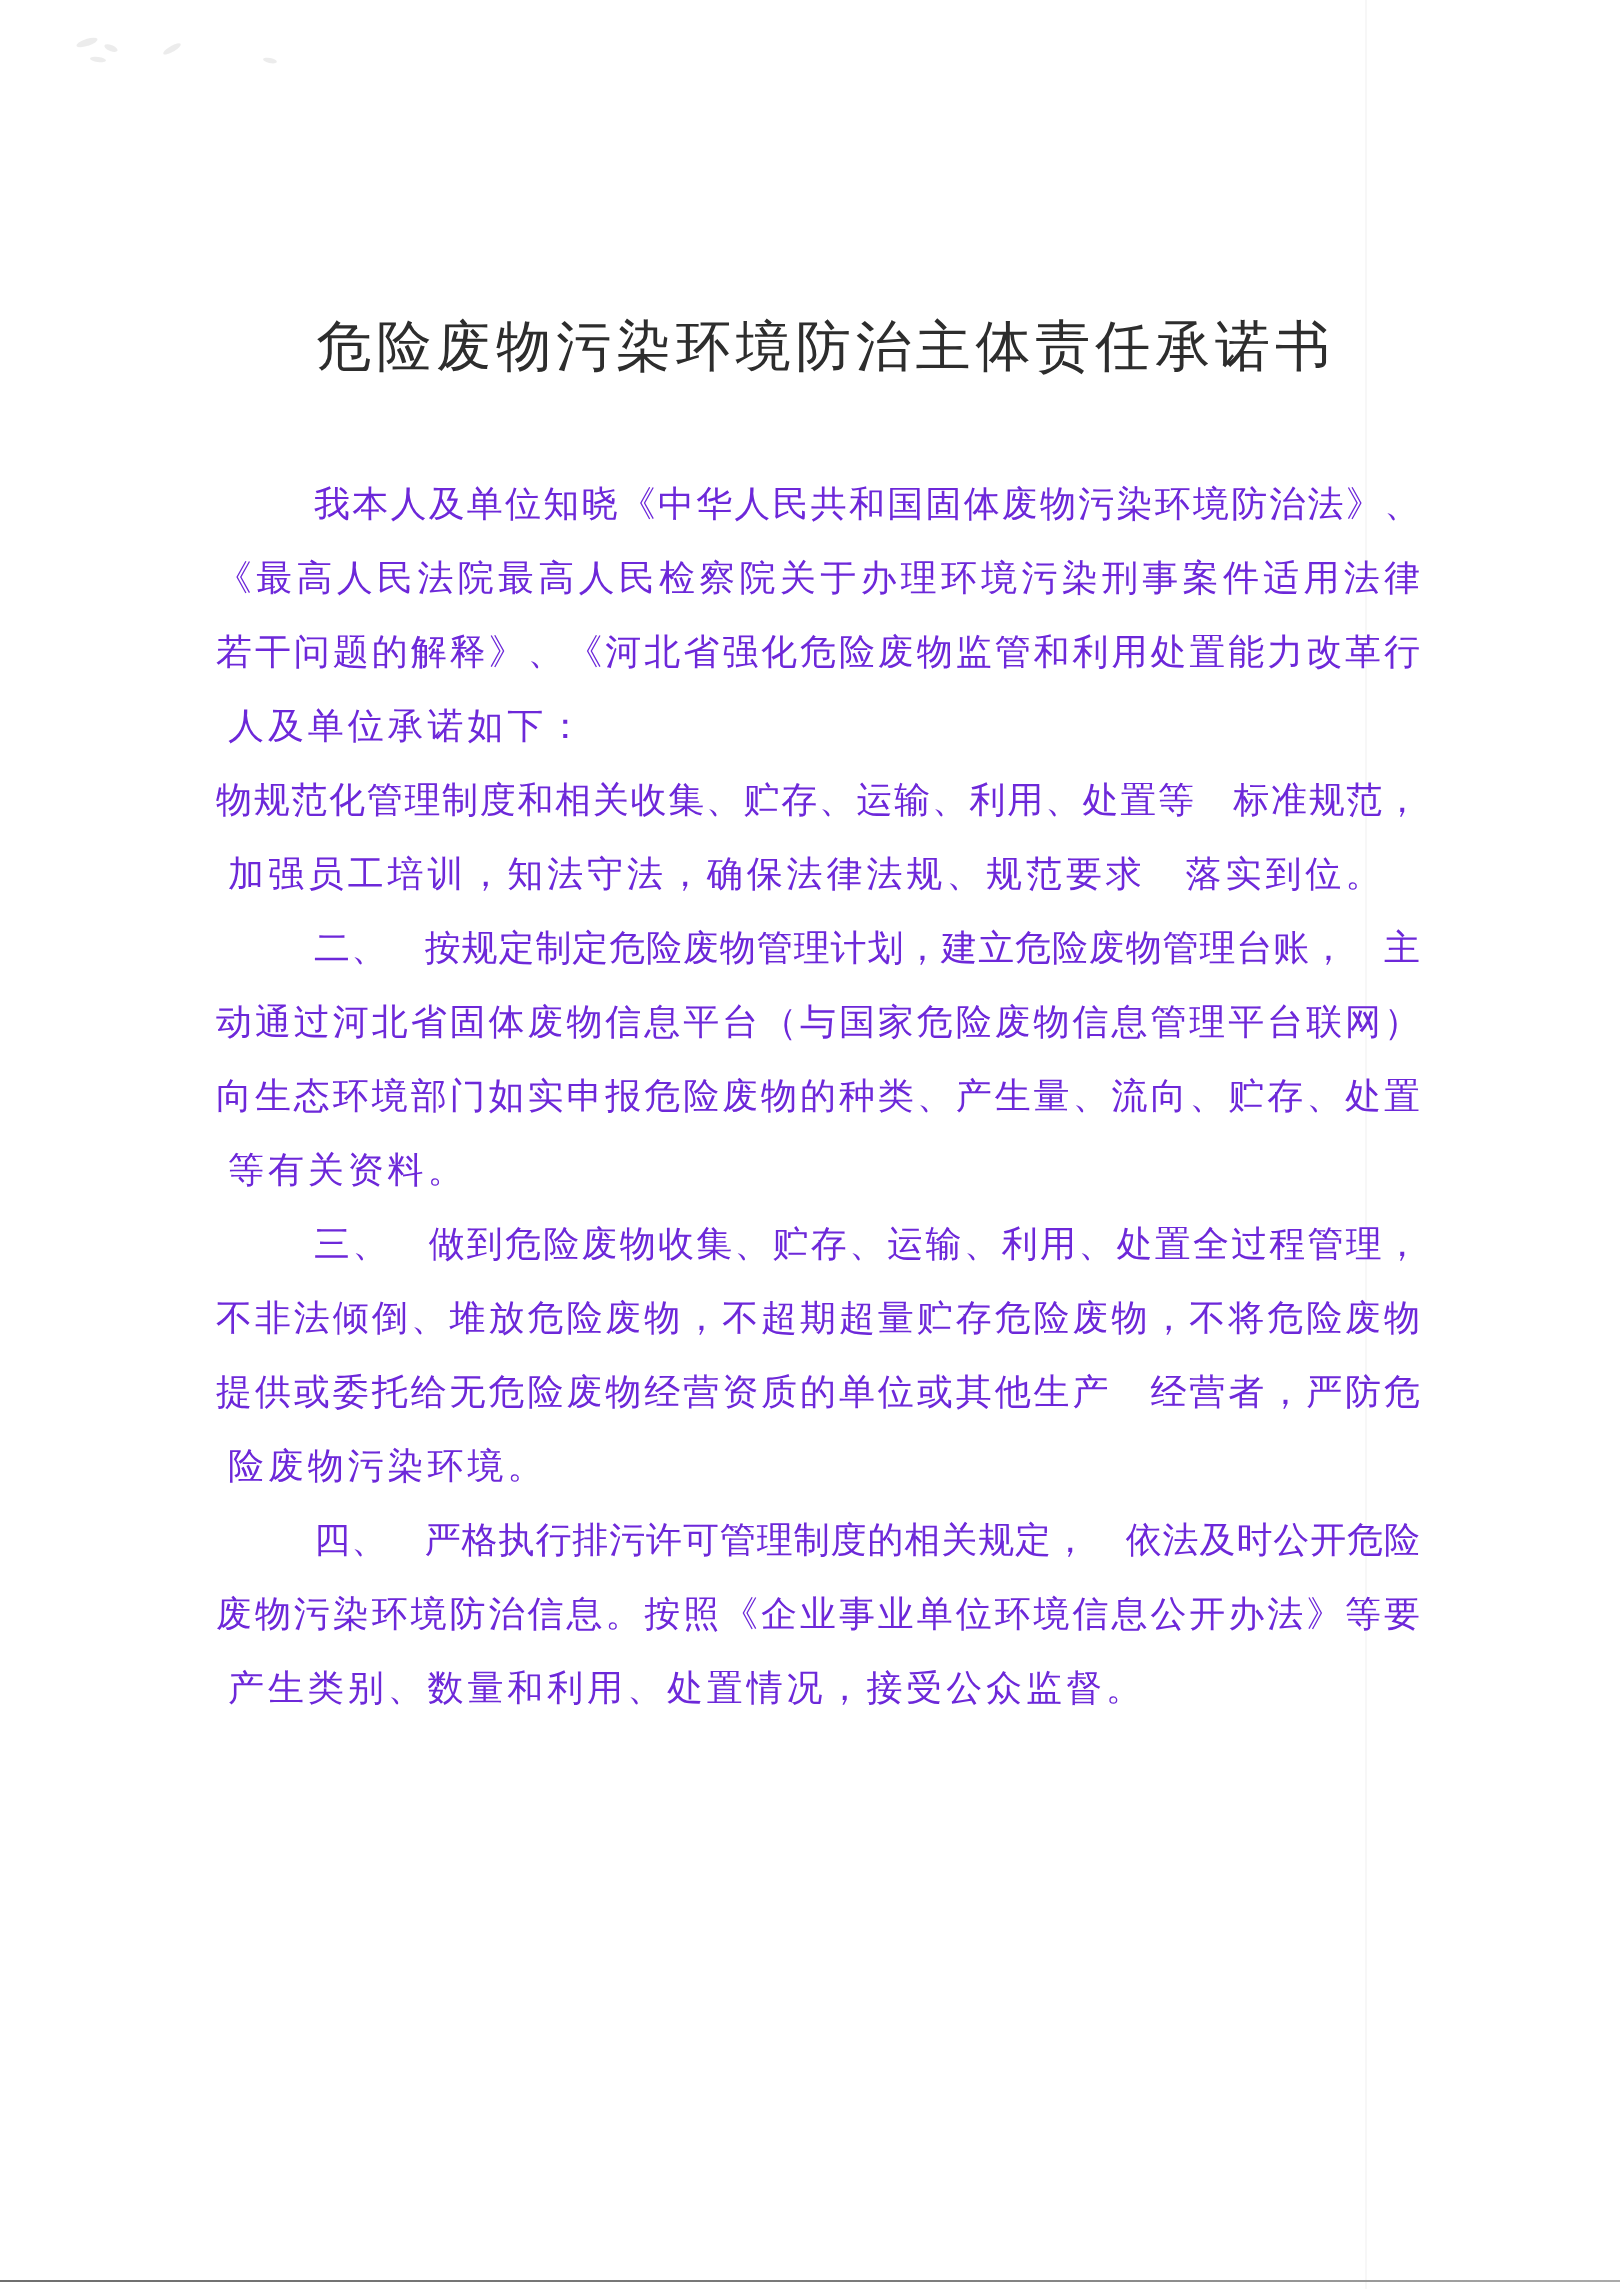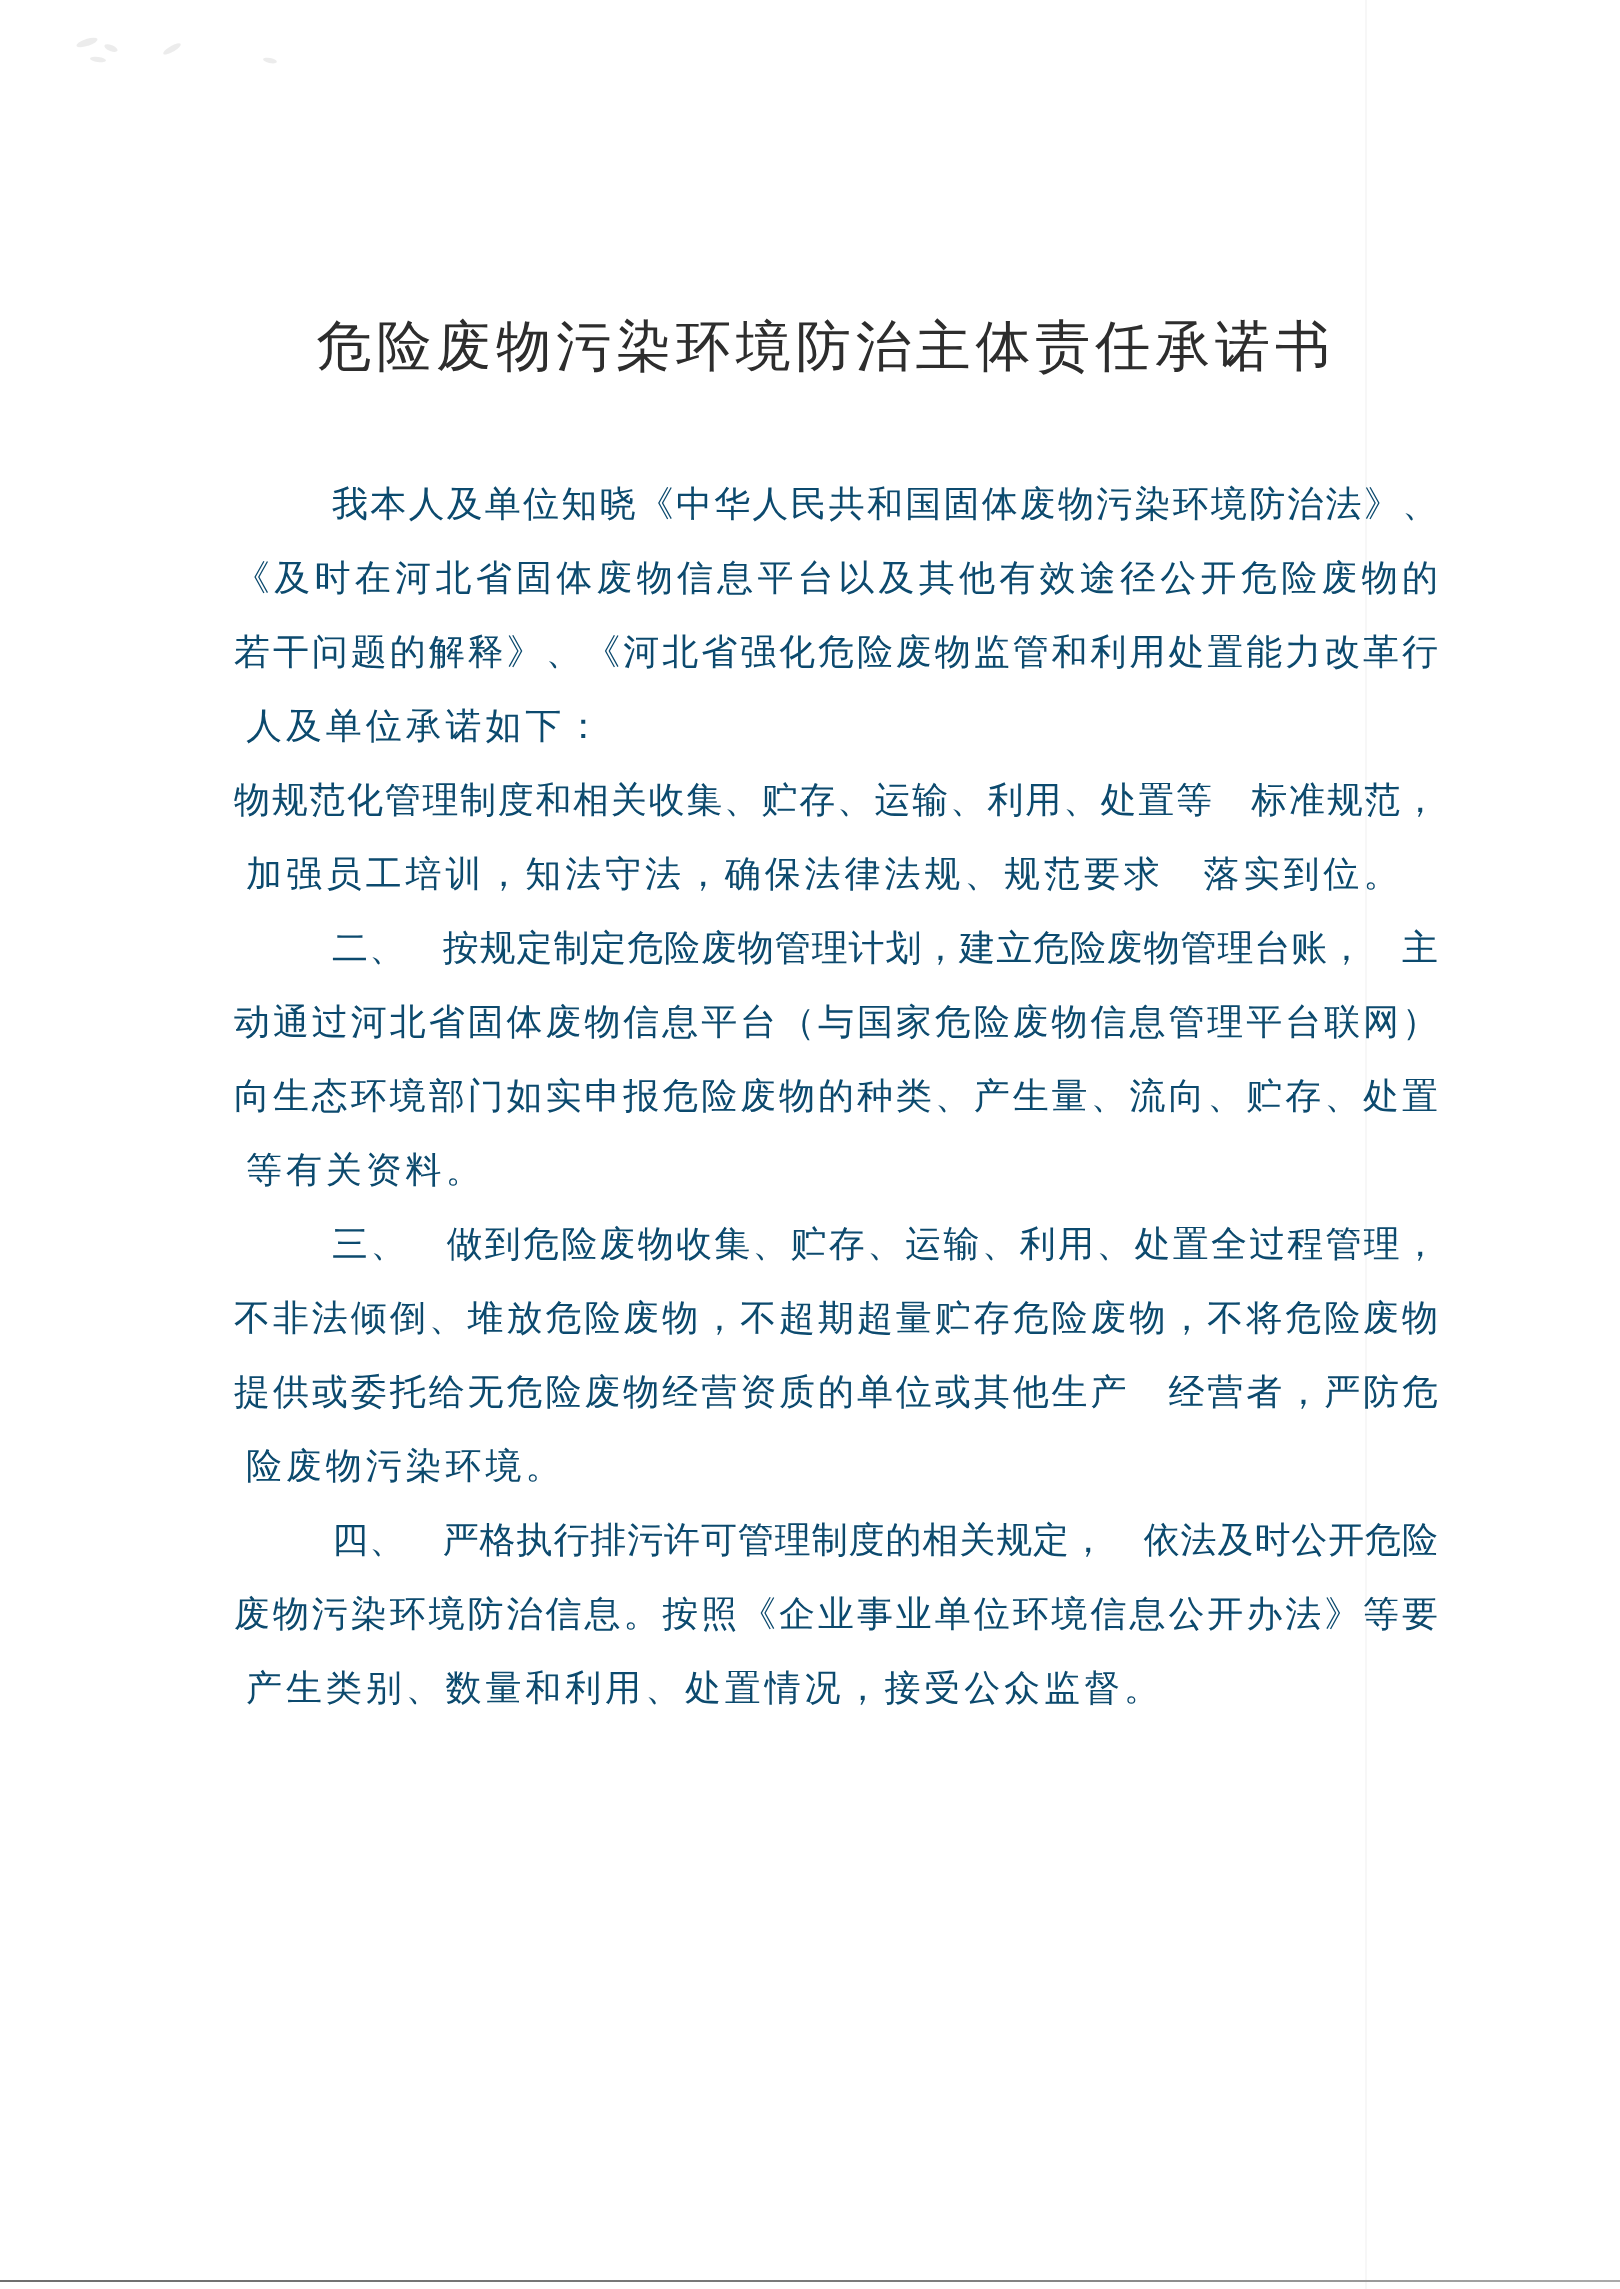--- a/index.html
+++ b/index.html
@@ -26,24 +26,24 @@
     transform: translateX(15.7px);
     font-size: 55px;
     line-height: 82px;
     letter-spacing: 4.9px;
     font-weight: 400;
     color: #2d2d2d;
     white-space: nowrap;
   }
   .doc-body {
     position: absolute;
-    left: 234px;
+    left: 216px;
     top: 467px;
     width: 1204px;
-    color: #0c4a6e;
+    color: #6d28d9;
     font-size: 36px;
     font-weight: 400;
   }
   .paragraph { margin: 0; padding: 0; }
   .line {
     height: 74px;
     line-height: 74px;
     text-align: justify;
     text-align-last: justify;
     overflow: hidden;
@@ -93,21 +93,21 @@
   <div class="scan-smudge smudge-2"></div>
   <div class="scan-smudge smudge-3"></div>
   <div class="scan-smudge smudge-4"></div>
   <div class="scan-smudge smudge-5"></div>
 
   <div class="doc-title">危险废物污染环境防治主体责任承诺书</div>
 
   <div class="doc-body">
       <div class="paragraph">
         <div class="line indent">我本人及单位知晓《中华人民共和国固体废物污染环境防治法》、</div>
-        <div class="line">《及时在河北省固体废物信息平台以及其他有效途径公开危险废物的</div>
+        <div class="line">《最高人民法院最高人民检察院关于办理环境污染刑事案件适用法律</div>
         <div class="line">若干问题的解释》、《河北省强化危险废物监管和利用处置能力改革行</div>
         <div class="line last">人及单位承诺如下：</div>
       </div>
       <div class="paragraph">
         <div class="line">物规范化管理制度和相关收集、贮存、运输、利用、处置等　标准规范，</div>
         <div class="line last">加强员工培训，知法守法，确保法律法规、规范要求　落实到位。</div>
       </div>
       <div class="paragraph">
         <div class="line indent">二、　按规定制定危险废物管理计划，建立危险废物管理台账，　主</div>
         <div class="line">动通过河北省固体废物信息平台（与国家危险废物信息管理平台联网）</div>

